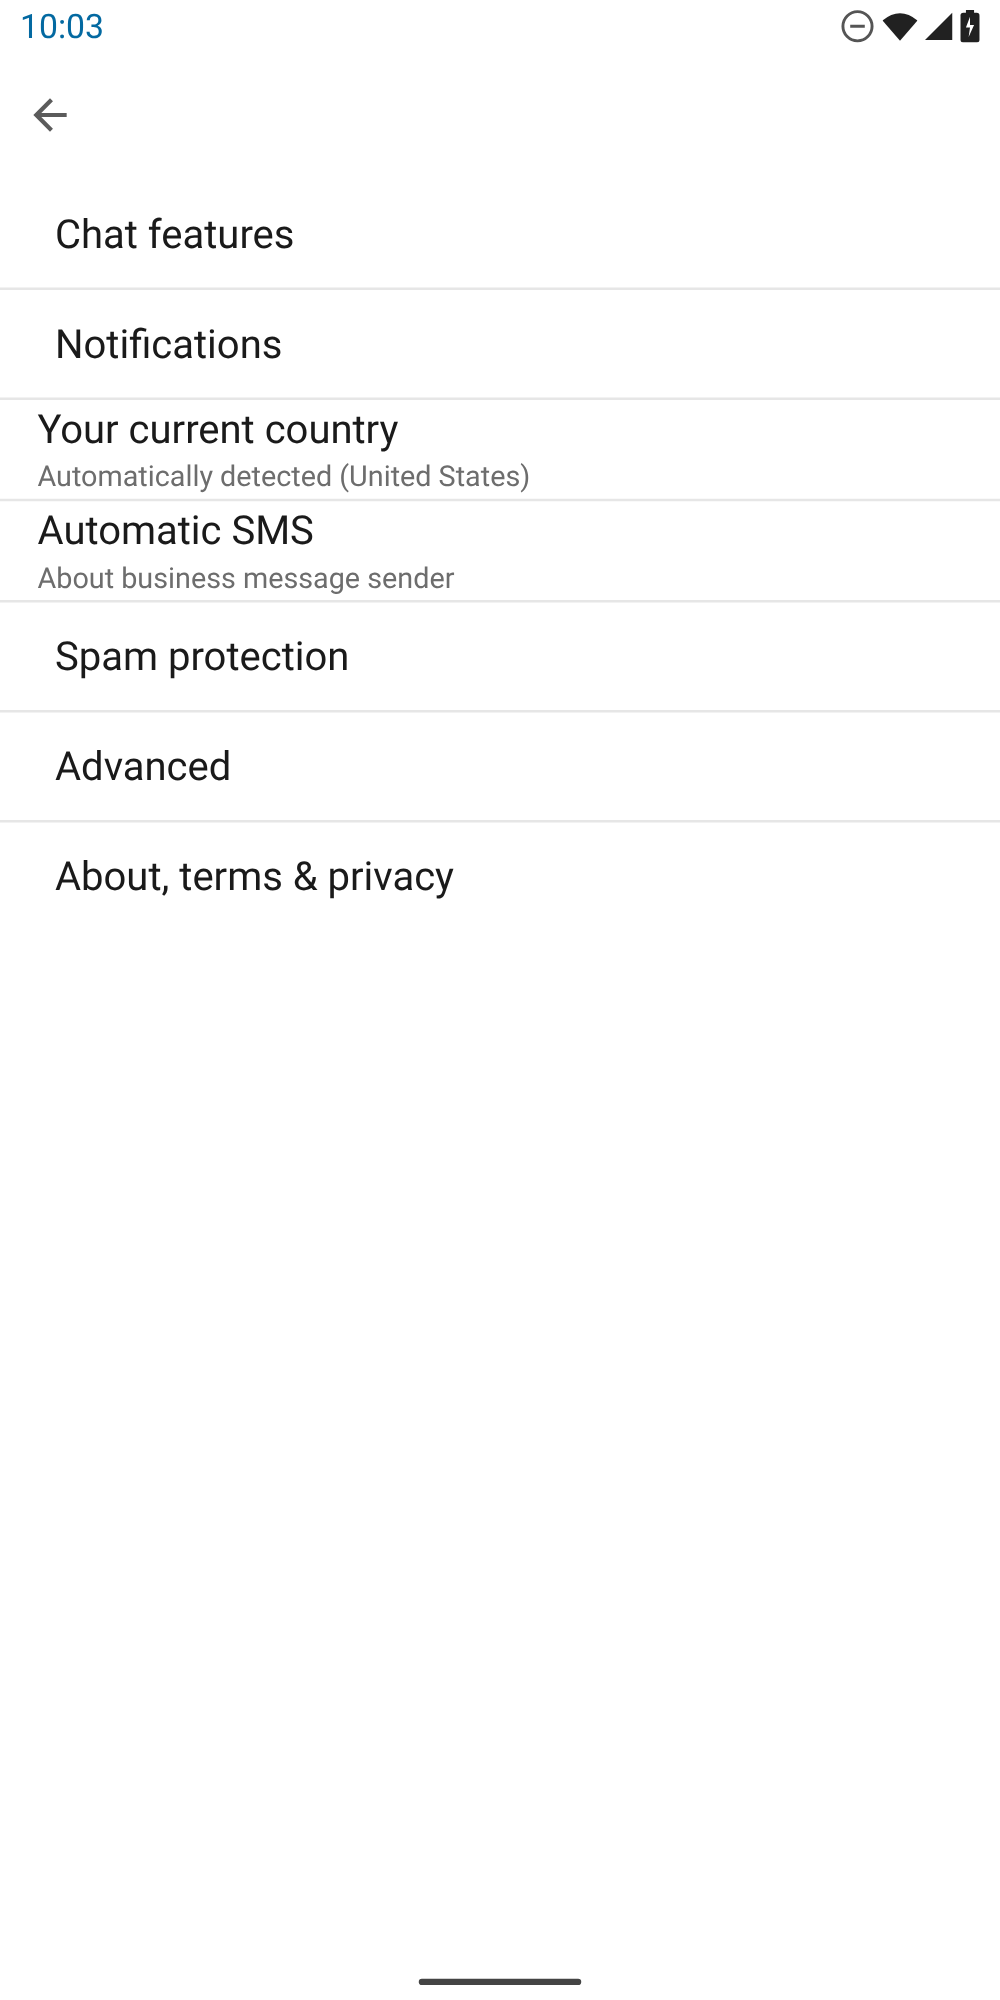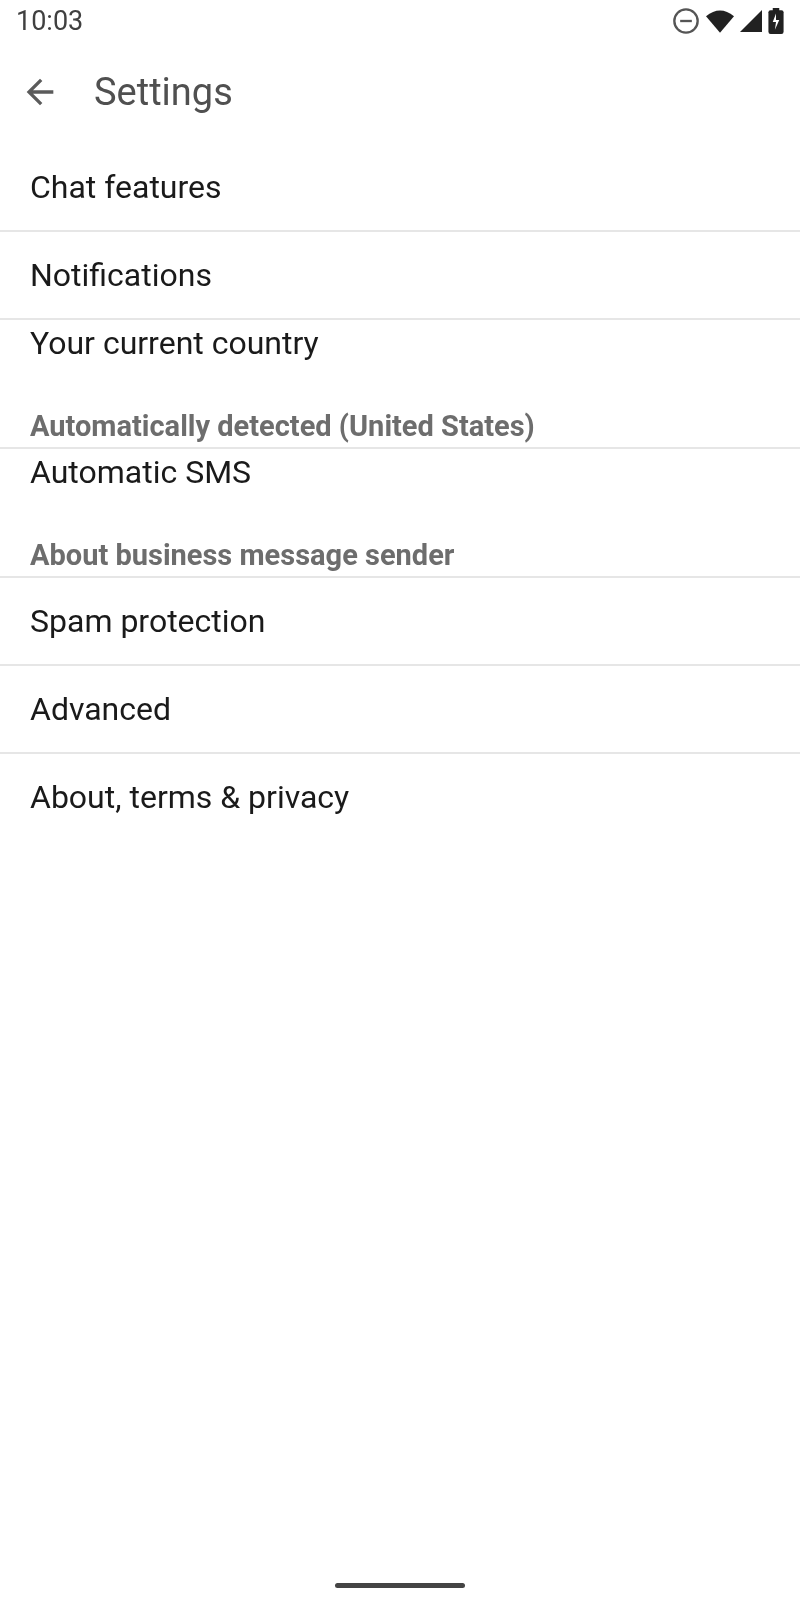--- a/index.html
+++ b/index.html
@@ -15,21 +15,21 @@
       overflow: hidden;
       position: relative;
     }
     .status-bar {
       height: 42px;
       display: flex;
       justify-content: space-between;
       align-items: center;
       padding: 0 16px;
       font-size: 27px;
-      color: #404040;
+      color: #0369a1;
     }
     .status-left {
       font-weight: 400;
     }
     .status-right {
       display: flex;
       align-items: center;
       gap: 6px;
     }
     .status-icon {
@@ -53,45 +53,44 @@
     }
     .app-title {
       font-size: 38px;
       color: #505050;
       font-weight: 400;
     }
     .list {
       margin-top: 2px;
     }
     .list-item {
-      padding: 24px 30px;
+      padding: 24px 44px;
       border-bottom: 2px solid #e6e6e6;
       display: flex;
       align-items: center;
       justify-content: space-between;
     }
     .list-item.two-line {
       padding: 4px 30px;
     }
     .item-text {
       display: flex;
       flex-direction: column;
       gap: 6px;
       flex: 1;
     }
     .item-title {
       font-size: 32px;
       color: #1a1a1a;
       font-weight: 400;
     }
     .item-subtitle {
-      font-size: 29px;
+      font-size: 23px;
       color: #6d6d6d;
-      font-weight: 700;
-      margin-top: 41px;
+      font-weight: 400;
     }
     .toggle {
       width: 68px;
       height: 36px;
       position: relative;
     }
     .toggle-track {
       position: absolute;
       width: 60px;
       height: 26px;
@@ -152,21 +151,20 @@
     </span>
   </div>
 </div>
 
 <div class="app-bar">
   <div class="back-btn">
     <svg width="40" height="40" viewBox="0 0 24 24">
       <path d="M20 11H7.83l5.59-5.59L12 4l-8 8 8 8 1.41-1.41L7.83 13H20v-2z" fill="#5b5b5b"></path>
     </svg>
   </div>
-  <div class="app-title">Settings</div>
 </div>
 
 <div class="list">
 
   <div class="list-item">
     <div class="item-text">
       <div class="item-title">Chat features</div>
     </div>
   </div>
 

